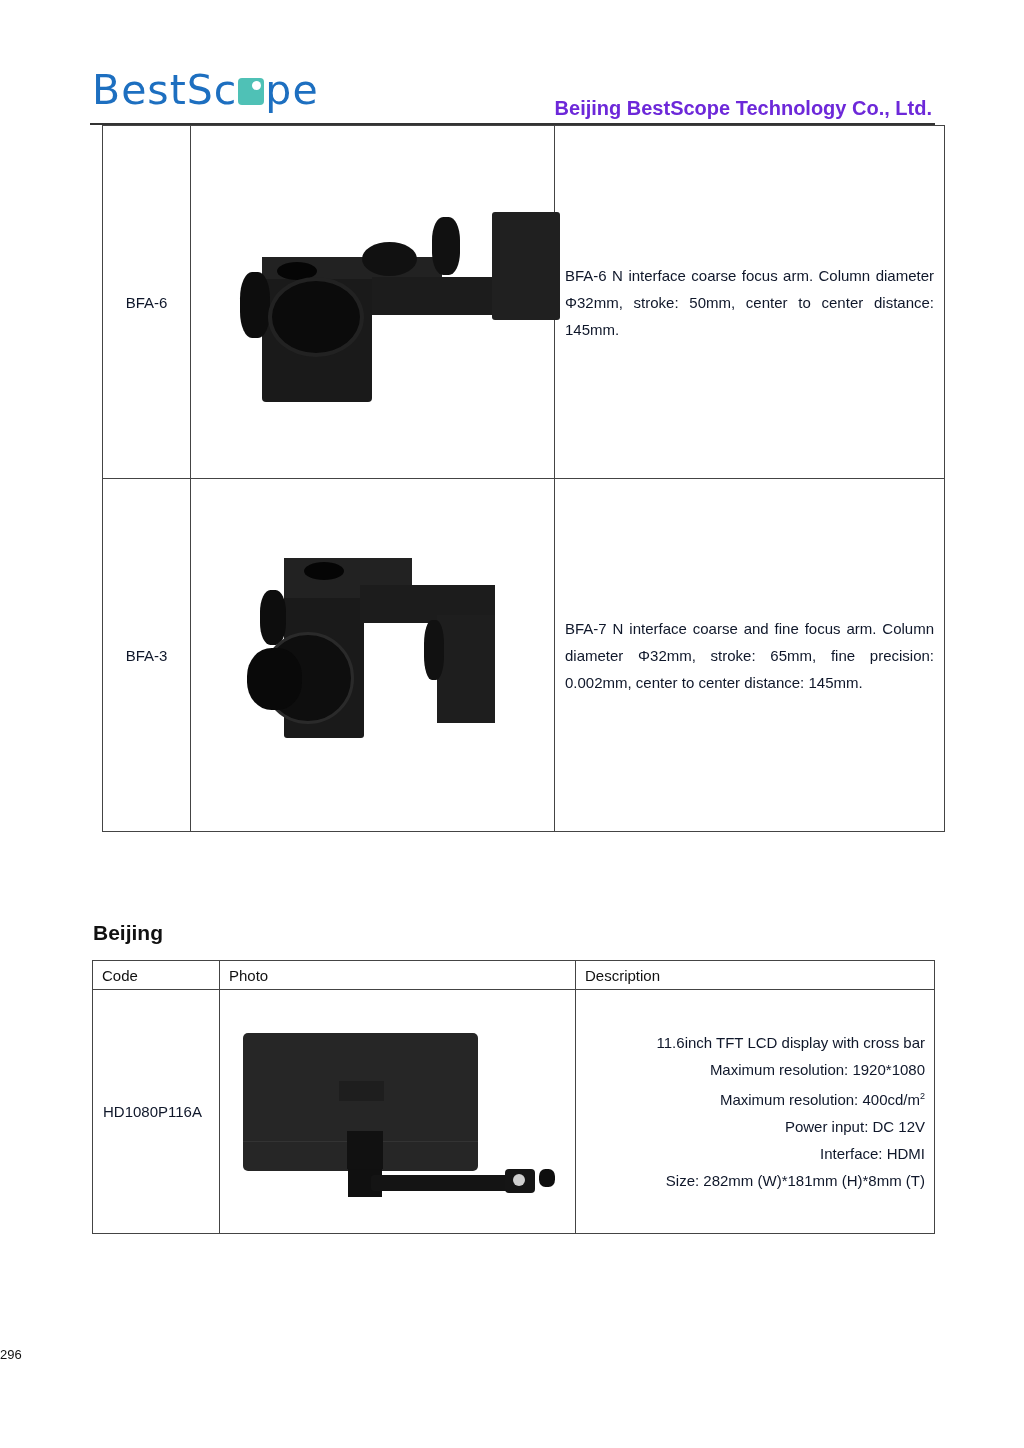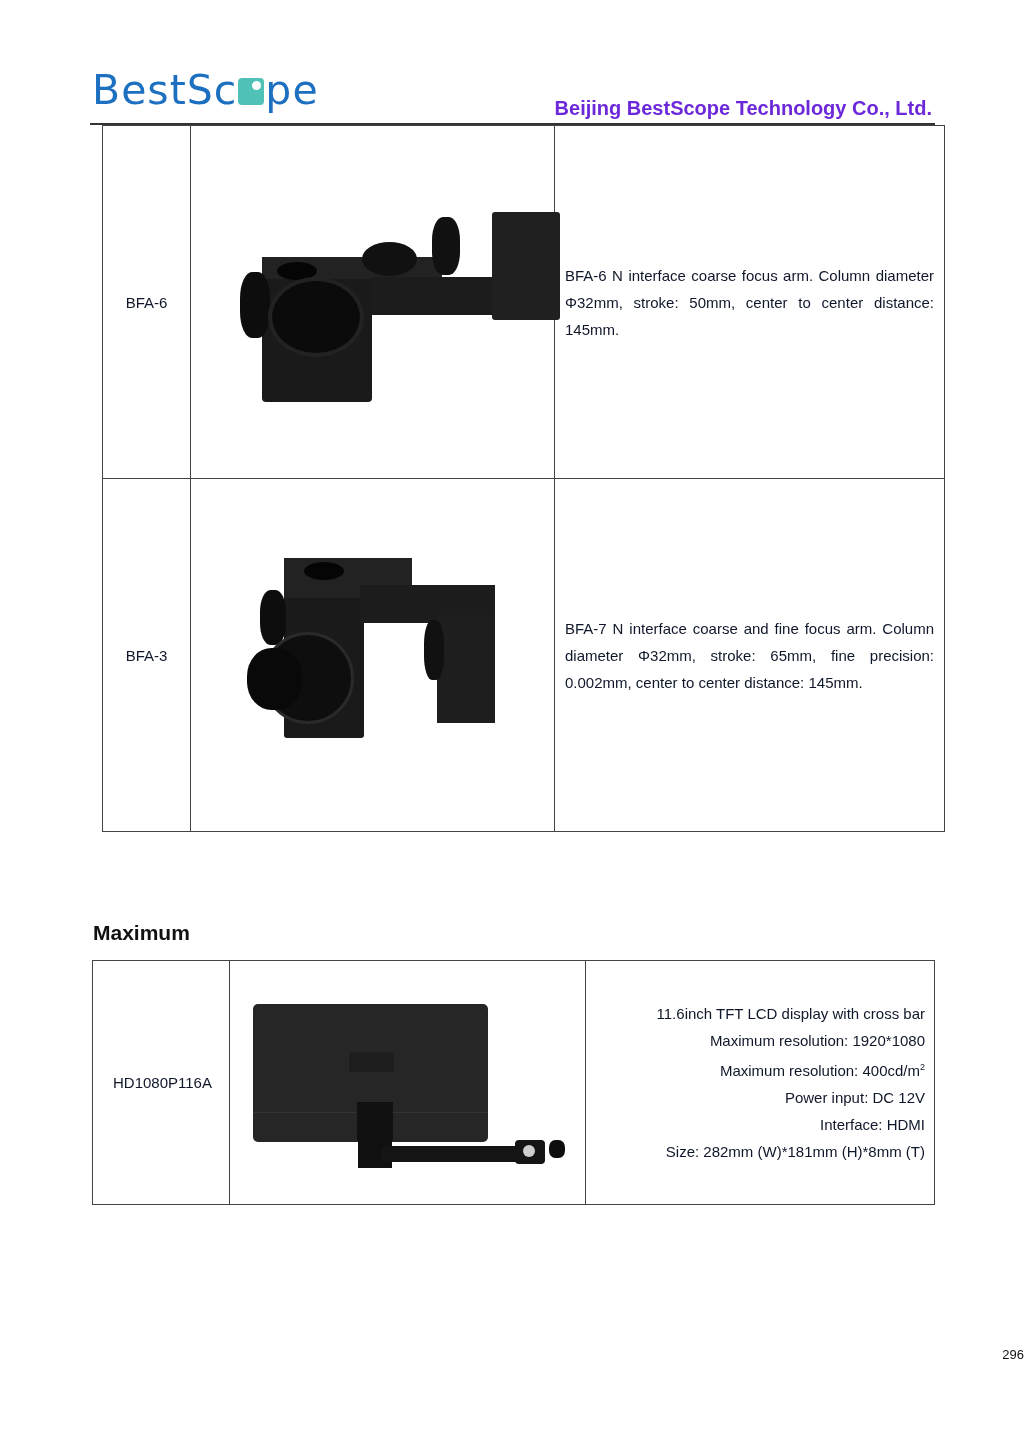--- a/index.html
+++ b/index.html
@@ -32,28 +32,28 @@
     .t1 { left: 102px; top: 125px; width: 843px; }
     .t1 td.code { width: 85px; text-align: center; }
     .t1 td.photo { width: 361px; }
     .t1 td.desc { padding: 0 10px; text-align: justify; line-height: 27px; }
     .t1 tr { height: 350px; }
     .section-title {
       position: absolute; left: 93px; top: 921px; font-size: 21px; font-weight: bold; color: #111;
     }
     .t2 { left: 92px; top: 960px; width: 843px; }
     .t2 th { border: 1px solid #444; font-weight: normal; text-align: left; padding: 4px 9px; font-size: 15px; height: 20px; }
-    .t2 td.code { width: 115px; padding-left: 20px; margin-left: 31px; }
+    .t2 td.code { width: 115px; padding-left: 10px; margin-left: 31px; }
     .t2 td.photo { width: 353px; }
     .t2 td.desc { padding: 0 9px; line-height: 27px; text-align: right; }
     .t2 tr.body-row { height: 241px; }
     .desc-line { display: block; }
     sup { font-size: 9px; }
     .photo-box { position: relative; width: 100%; height: 100%; }
-    .page-num { position: absolute; left: 0; width: 1024px; top: 1347px; text-align: right; font-size: 13px; }
+    .page-num { position: absolute; left: 0; width: 1024px; top: 1347px; text-align: left; font-size: 13px; }
     .blk { position: absolute; background: #151515; }
   </style>
 </head>
 <body>
 
 <div class="logo"><span>BestSc</span><span class="o-glyph"></span><span>pe</span></div>
 <div class="company">Beijing BestScope Technology Co., Ltd.</div>
 <div class="header-rule"></div>
 
 <table class="t1">
@@ -90,24 +90,29 @@
         <div class="blk" style="left:70px;top:152px;width:86px;height:86px;border-radius:50%;background:#0e0e0e;border:3px solid #2a2a2a"></div>
         <div class="blk" style="left:55px;top:168px;width:55px;height:62px;border-radius:45%;background:#090909"></div>
         <div class="blk" style="left:232px;top:140px;width:20px;height:60px;border-radius:40%;background:#111"></div>
       </div>
     </td>
     <td class="desc">BFA-7 N interface coarse and fine focus arm. Column diameter Φ32mm, stroke: 65mm, fine precision: 0.002mm, center to center distance: 145mm.</td>
   </tr>
 </tbody>
   </table>
 
-<div class="section-title">Maximum</div>
+<div class="section-title">Beijing</div>
 
 <table class="t2">
   <tbody>
+      <tr>
+    <th>Code</th>
+    <th>Photo</th>
+    <th>Description</th>
+  </tr>
   <tr class="body-row">
     <td class="code">HD1080P116A</td>
     <td class="photo">
       <div class="photo-box" style="height:241px">
         <div class="blk" style="left:22px;top:42px;width:235px;height:138px;background:#262626;border-radius:5px"></div>
         <div class="blk" style="left:118px;top:90px;width:45px;height:20px;background:#1e1e1e"></div>
         <div class="blk" style="left:22px;top:150px;width:235px;height:1px;background:#333"></div>
         <div class="blk" style="left:126px;top:140px;width:36px;height:38px;background:#111"></div>
         <div class="blk" style="left:127px;top:178px;width:34px;height:28px;background:#101010"></div>
         <div class="blk" style="left:150px;top:184px;width:158px;height:16px;background:#141414;border-radius:3px"></div>

